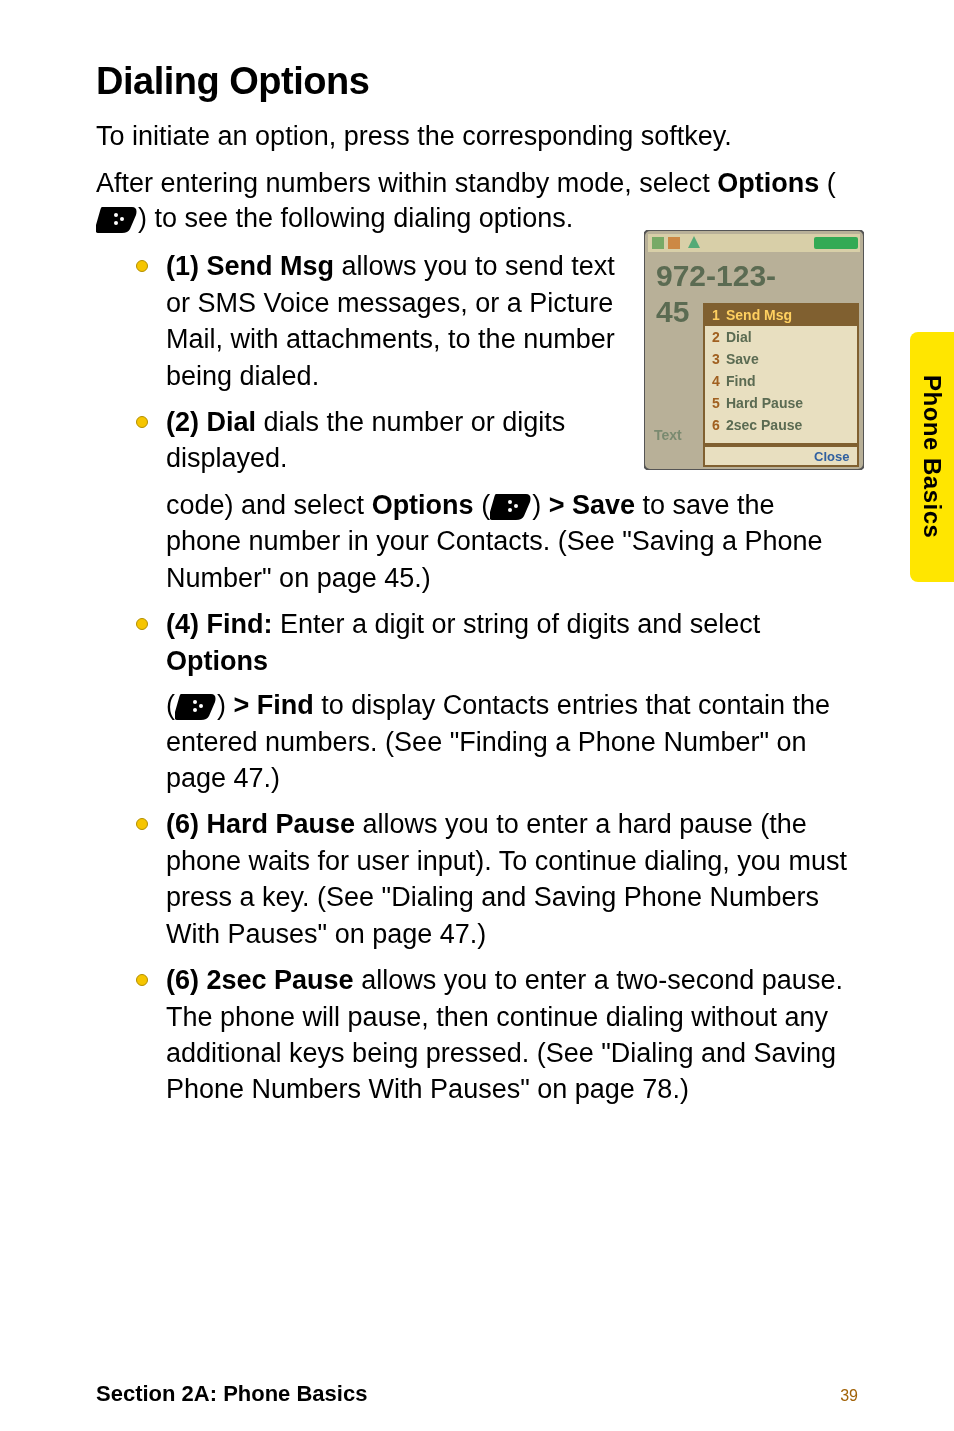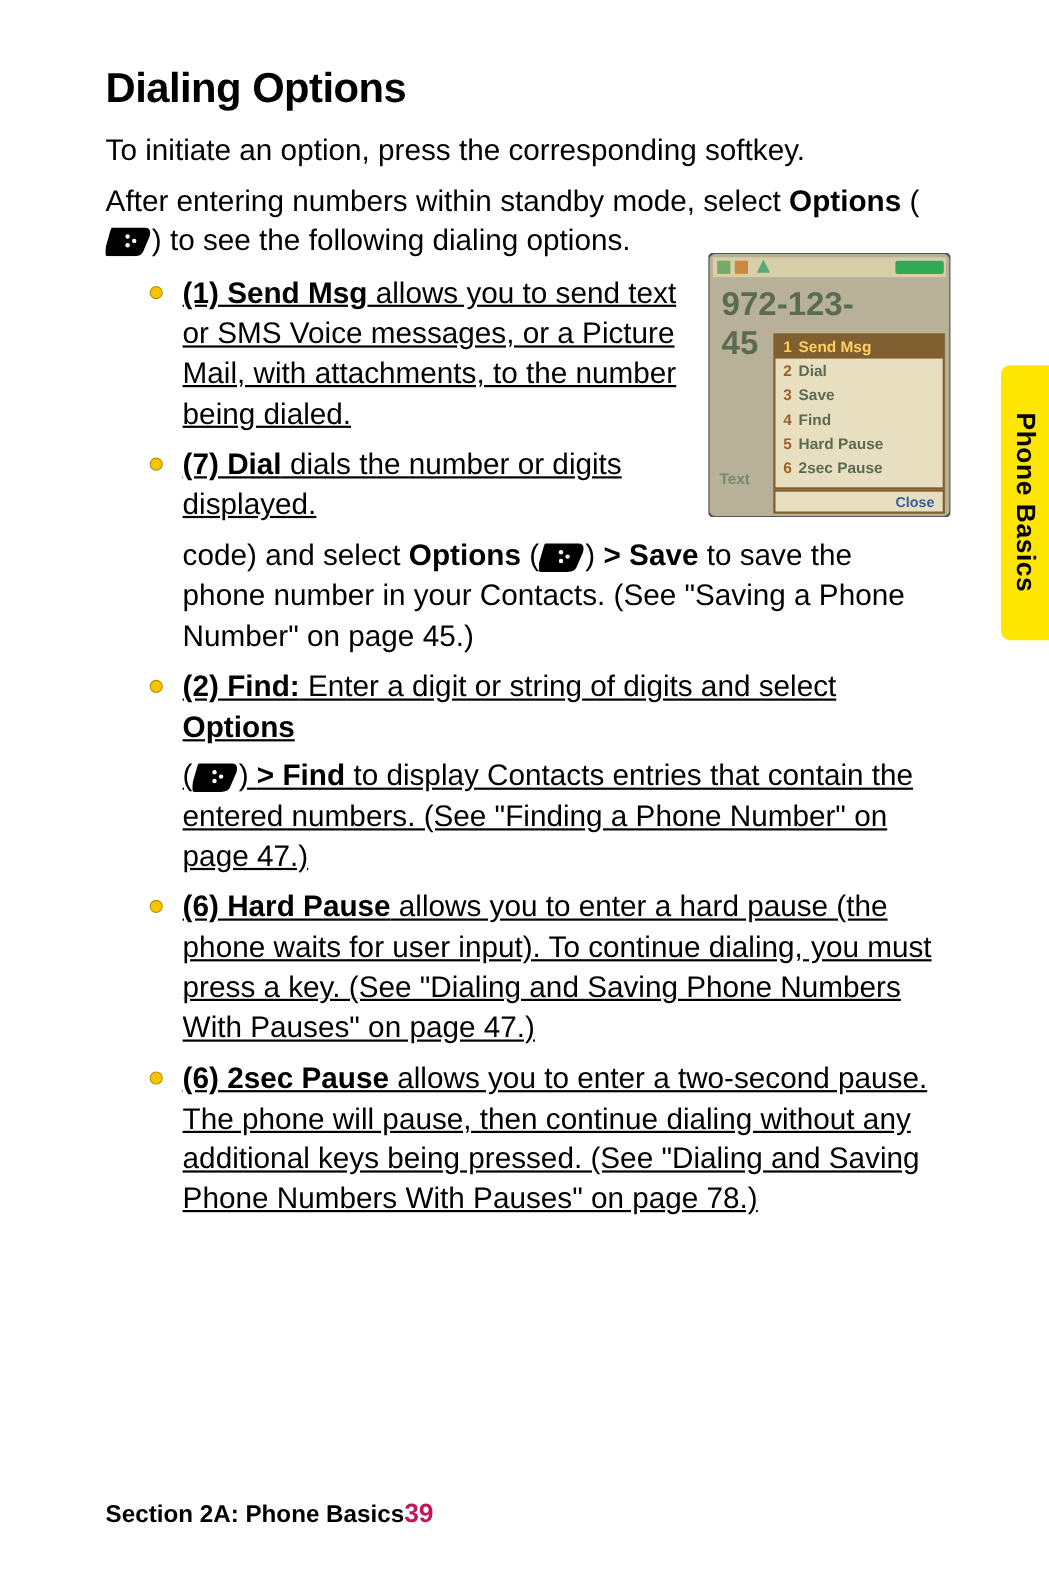--- a/index.html
+++ b/index.html
@@ -34,21 +34,20 @@
     list-style: none;
     margin: 0;
     padding: 0 0 0 40px;
   }
   ul.options > li {
     position: relative;
     font-size: 27px;
     line-height: 1.35;
     margin: 6px 0 10px 0;
     padding-left: 30px;
-    text-decoration: underline;
   }
   ul.options > li::before {
     content: "";
     width: 10px;
     height: 10px;
     border-radius: 50%;
     background: #f6c500;
     border: 1px solid #b38f00;
     position: absolute;
     left: 0;
@@ -76,34 +75,35 @@
   }
   .side-tab-label {
     writing-mode: vertical-rl;
     font-weight: 700;
     font-size: 24px;
     color: #000;
     letter-spacing: 0.5px;
   }
   .footer {
     position: absolute;
-    bottom: 40px;
+    bottom: 24px;
     left: 96px;
     right: 96px;
     display: flex;
+    justify-content: space-between;
     align-items: baseline;
   }
   .footer-left {
     font-size: 22px;
     font-weight: 700;
   }
   .footer-right {
-    font-size: 24px;
-    font-weight: 700;
-    color: #be185d;
+    font-size: 16px;
+    font-weight: 400;
+    color: #a16207;
   }
   .screenshot {
     position: absolute;
     right: 90px;
     top: 230px;
     width: 220px;
     height: 240px;
   }
   .first-wrap {
     padding-right: 240px;
@@ -168,38 +168,38 @@
       <rect x="60" y="216" width="154" height="20" fill="#e8dfc0" stroke="#806030" stroke-width="2"></rect>
       <text x="170" y="231" font-family="Arial" font-size="13" fill="#3060a0" font-weight="bold">Close</text>
     </svg>
   </div>
 
   <ul class="options">
     <li class="first-wrap">
       <span class="bold">(1) Send Msg</span><span> allows you to send text or SMS Voice messages, or a Picture Mail, with attachments, to the number being dialed.</span>
     </li>
     <li class="first-wrap">
-      <span class="bold">(7) Dial</span><span> dials the number or digits displayed.</span>
+      <span class="bold">(2) Dial</span><span> dials the number or digits displayed.</span>
     </li>
   </ul>
 
   <div class="continuation">
     <span>code) and select </span><span class="bold">Options</span><span> (</span><span class="icon-softkey">
       <svg viewBox="0 0 42 28" width="42" height="28">
         <path d="M6 2 L36 2 Q42 2 40 10 L34 24 Q32 28 26 28 L2 28 Q-2 28 0 20 L4 6 Q5 2 6 2 Z" fill="#000"></path>
         <circle cx="20" cy="10" r="2" fill="#fff"></circle>
         <circle cx="26" cy="14" r="2" fill="#fff"></circle>
         <circle cx="20" cy="18" r="2" fill="#fff"></circle>
       </svg>
     </span><span>) </span><span class="bold">&gt; Save</span><span> to save the phone number in your Contacts. (See "Saving a Phone Number" on page 45.)</span>
   </div>
 
   <ul class="options">
     <li>
-      <span class="bold">(2) Find:</span><span> Enter a digit or string of digits and select </span><span class="bold">Options</span>
+      <span class="bold">(4) Find:</span><span> Enter a digit or string of digits and select </span><span class="bold">Options</span>
       <div style="margin-top:8px;">
         <span>(</span><span class="icon-softkey">
           <svg viewBox="0 0 42 28" width="42" height="28">
             <path d="M6 2 L36 2 Q42 2 40 10 L34 24 Q32 28 26 28 L2 28 Q-2 28 0 20 L4 6 Q5 2 6 2 Z" fill="#000"></path>
             <circle cx="20" cy="10" r="2" fill="#fff"></circle>
             <circle cx="26" cy="14" r="2" fill="#fff"></circle>
             <circle cx="20" cy="18" r="2" fill="#fff"></circle>
           </svg>
         </span><span>) </span><span class="bold">&gt; Find</span><span> to display Contacts entries that contain the entered numbers. (See "Finding a Phone Number" on page 47.)</span>
       </div>

